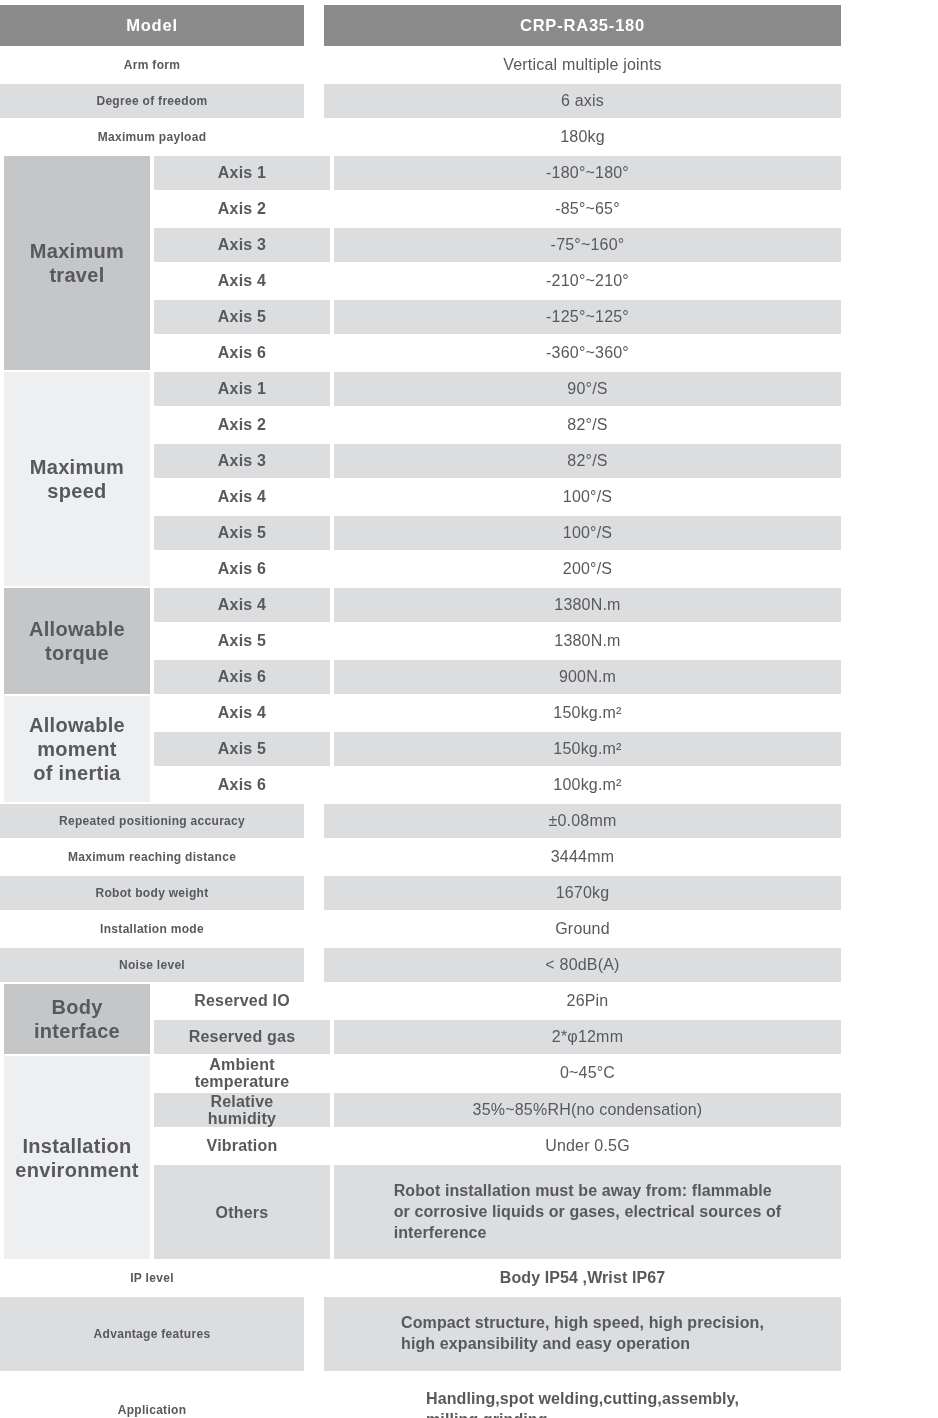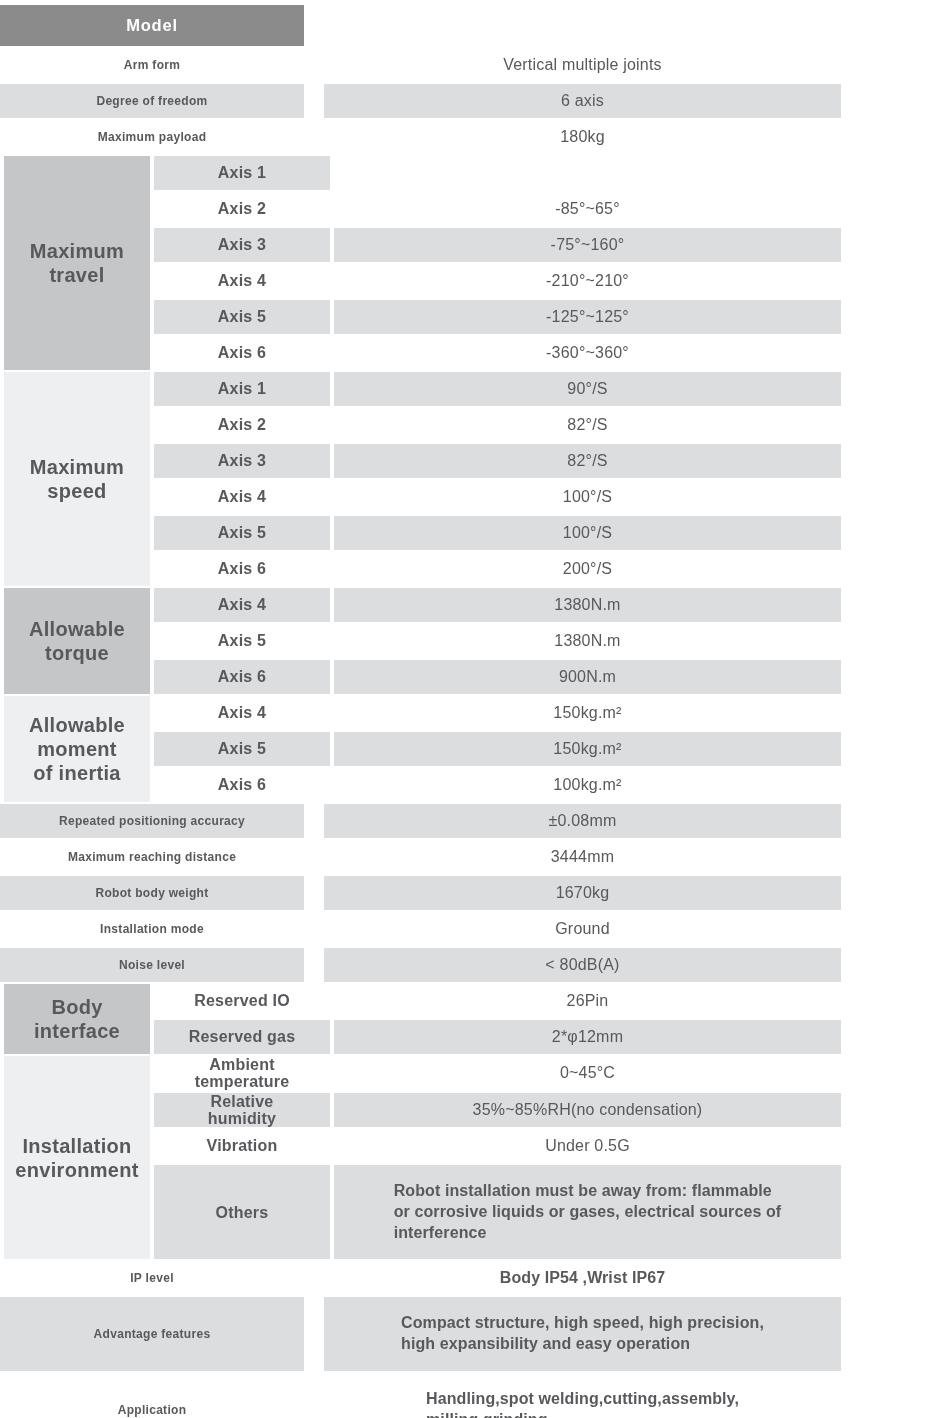--- a/index.html
+++ b/index.html
@@ -38,20 +38,23 @@
   .sub-cell{width:176px;font-weight:700;font-size:16px;letter-spacing:.2px;text-align:center;line-height:1.08;white-space:pre-line;}
 </style>
 </head>
 <body>
 
 <div id="spec-table">
     <div class="row header-row">
       <div class="cell label-cell">
         <span>Model</span>
       </div>
+      <div class="cell value-cell">
+        <span>CRP-RA35-180</span>
+      </div>
     </div>
     <div class="row">
       <div class="cell label-cell">
         <span>Arm form</span>
       </div>
       <div class="cell value-cell">
         <span>Vertical multiple joints</span>
       </div>
     </div>
     <div class="row">
@@ -69,20 +72,23 @@
       <div class="cell value-cell">
         <span>180kg</span>
       </div>
     </div>
     <div class="group">
       <div class="group-cell tone-dark"><span>Maximum
 travel</span></div>
       <div class="group-rows">
         <div class="grow">
           <div class="cell sub-cell shade"><span>Axis 1</span></div>
+          <div class="cell value-cell shade">
+            <span>-180°~180°</span>
+          </div>
         </div>
         <div class="grow">
           <div class="cell sub-cell"><span>Axis 2</span></div>
           <div class="cell value-cell">
             <span>-85°~65°</span>
           </div>
         </div>
         <div class="grow">
           <div class="cell sub-cell shade"><span>Axis 3</span></div>
           <div class="cell value-cell shade">

